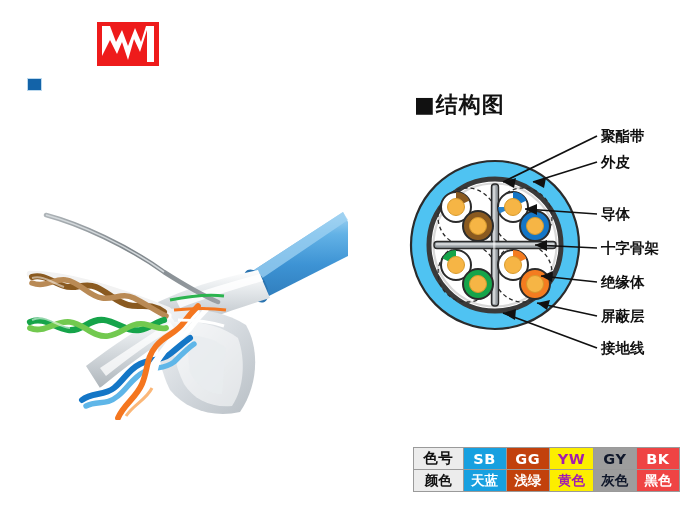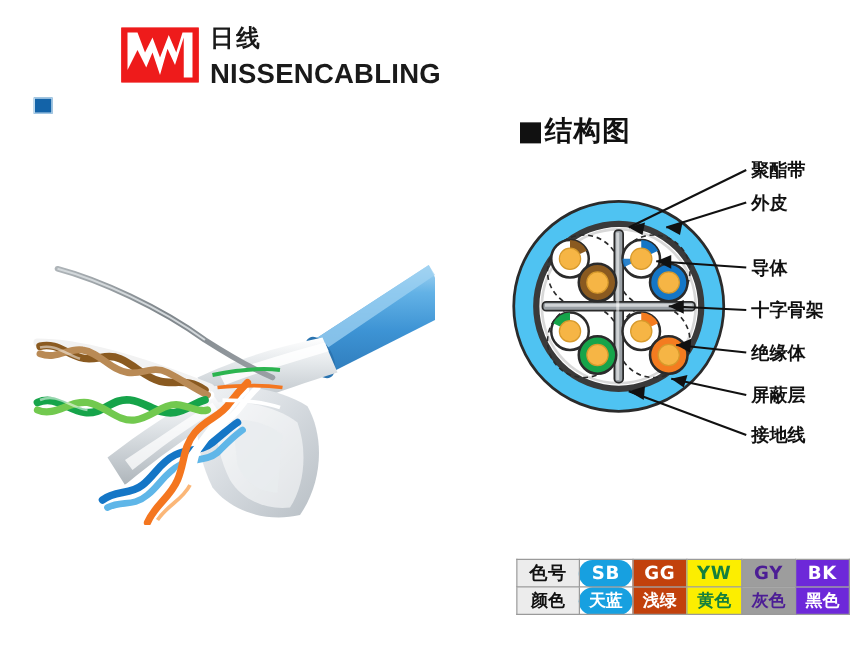--- a/index.html
+++ b/index.html
@@ -39,41 +39,37 @@
        font-weight:bold;fill:#111;}
 
   
   .color-table{position:absolute;left:413px;top:447px;border-collapse:collapse;
      font-family:"DejaVu Sans","Liberation Sans",sans-serif;}
   .color-table td{border:1px solid #9a9a9a;height:21px;text-align:center;
      vertical-align:middle;font-weight:bold;padding:0 1px;}
   .ct-code{font-size:14.5px;letter-spacing:.5px;}
   .ct-name{font-size:13.5px;font-family:Liberation Serif, serif;}
   .c-head{background:#ececec;color:#111;width:54px;}
-  .c-sb{background:#17a0e0;color:#ffffff;width:44px;border-radius:11px;}
+  .c-sb{background:#17a0e0;color:#ffffff;width:44px;}
   .c-gg{background:#c2410c;color:#ffffff;width:44px;}
-  .c-yw{background:#fcee00;color:#15803d;width:44px;margin-left:22px;}
-  .c-gy{background:#9d9d9d;color:#4c1d95;width:44px;}
-  .c-bk{background:#6d28d9;color:#ffffff;width:44px;}
+  .c-yw{background:#fcee00;color:#a21caf;width:44px;margin-left:22px;}
+  .c-gy{background:#9d9d9d;color:#0f172a;width:44px;}
+  .c-bk{background:#ef4444;color:#ffffff;width:44px;}
 </style>
 </head>
 <body>
 
 <div id="root">
 
   <div class="logo-block">
     <div class="logo-mark">
       <svg width="62" height="44" viewBox="0 0 62 44">
         <rect x="0" y="0" width="62" height="44" fill="#ee1b1b"></rect>
         <polygon points="5,4 5,34 13,18 20,32 25,20 31,38 37,17 43,30 50,8 50,40 57,40 57,4 49,4 44,20 38,6 31,24 25,8 19,20 13,4" fill="#ffffff"></polygon>
       </svg>
-    </div>
-    <div class="logo-text">
-      <span class="logo-cn">日线</span>
-      <span class="logo-en">NISSENCABLING</span>
     </div>
   </div>
 
   <div class="blue-square"></div>
 
   <div class="photo">
     <svg width="340" height="270" viewBox="0 0 340 270">
       <defs>
         <linearGradient id="jacketGrad" x1="0" y1="0" x2="0" y2="1">
           <stop offset="0%" stop-color="#a9d6f2"></stop>

